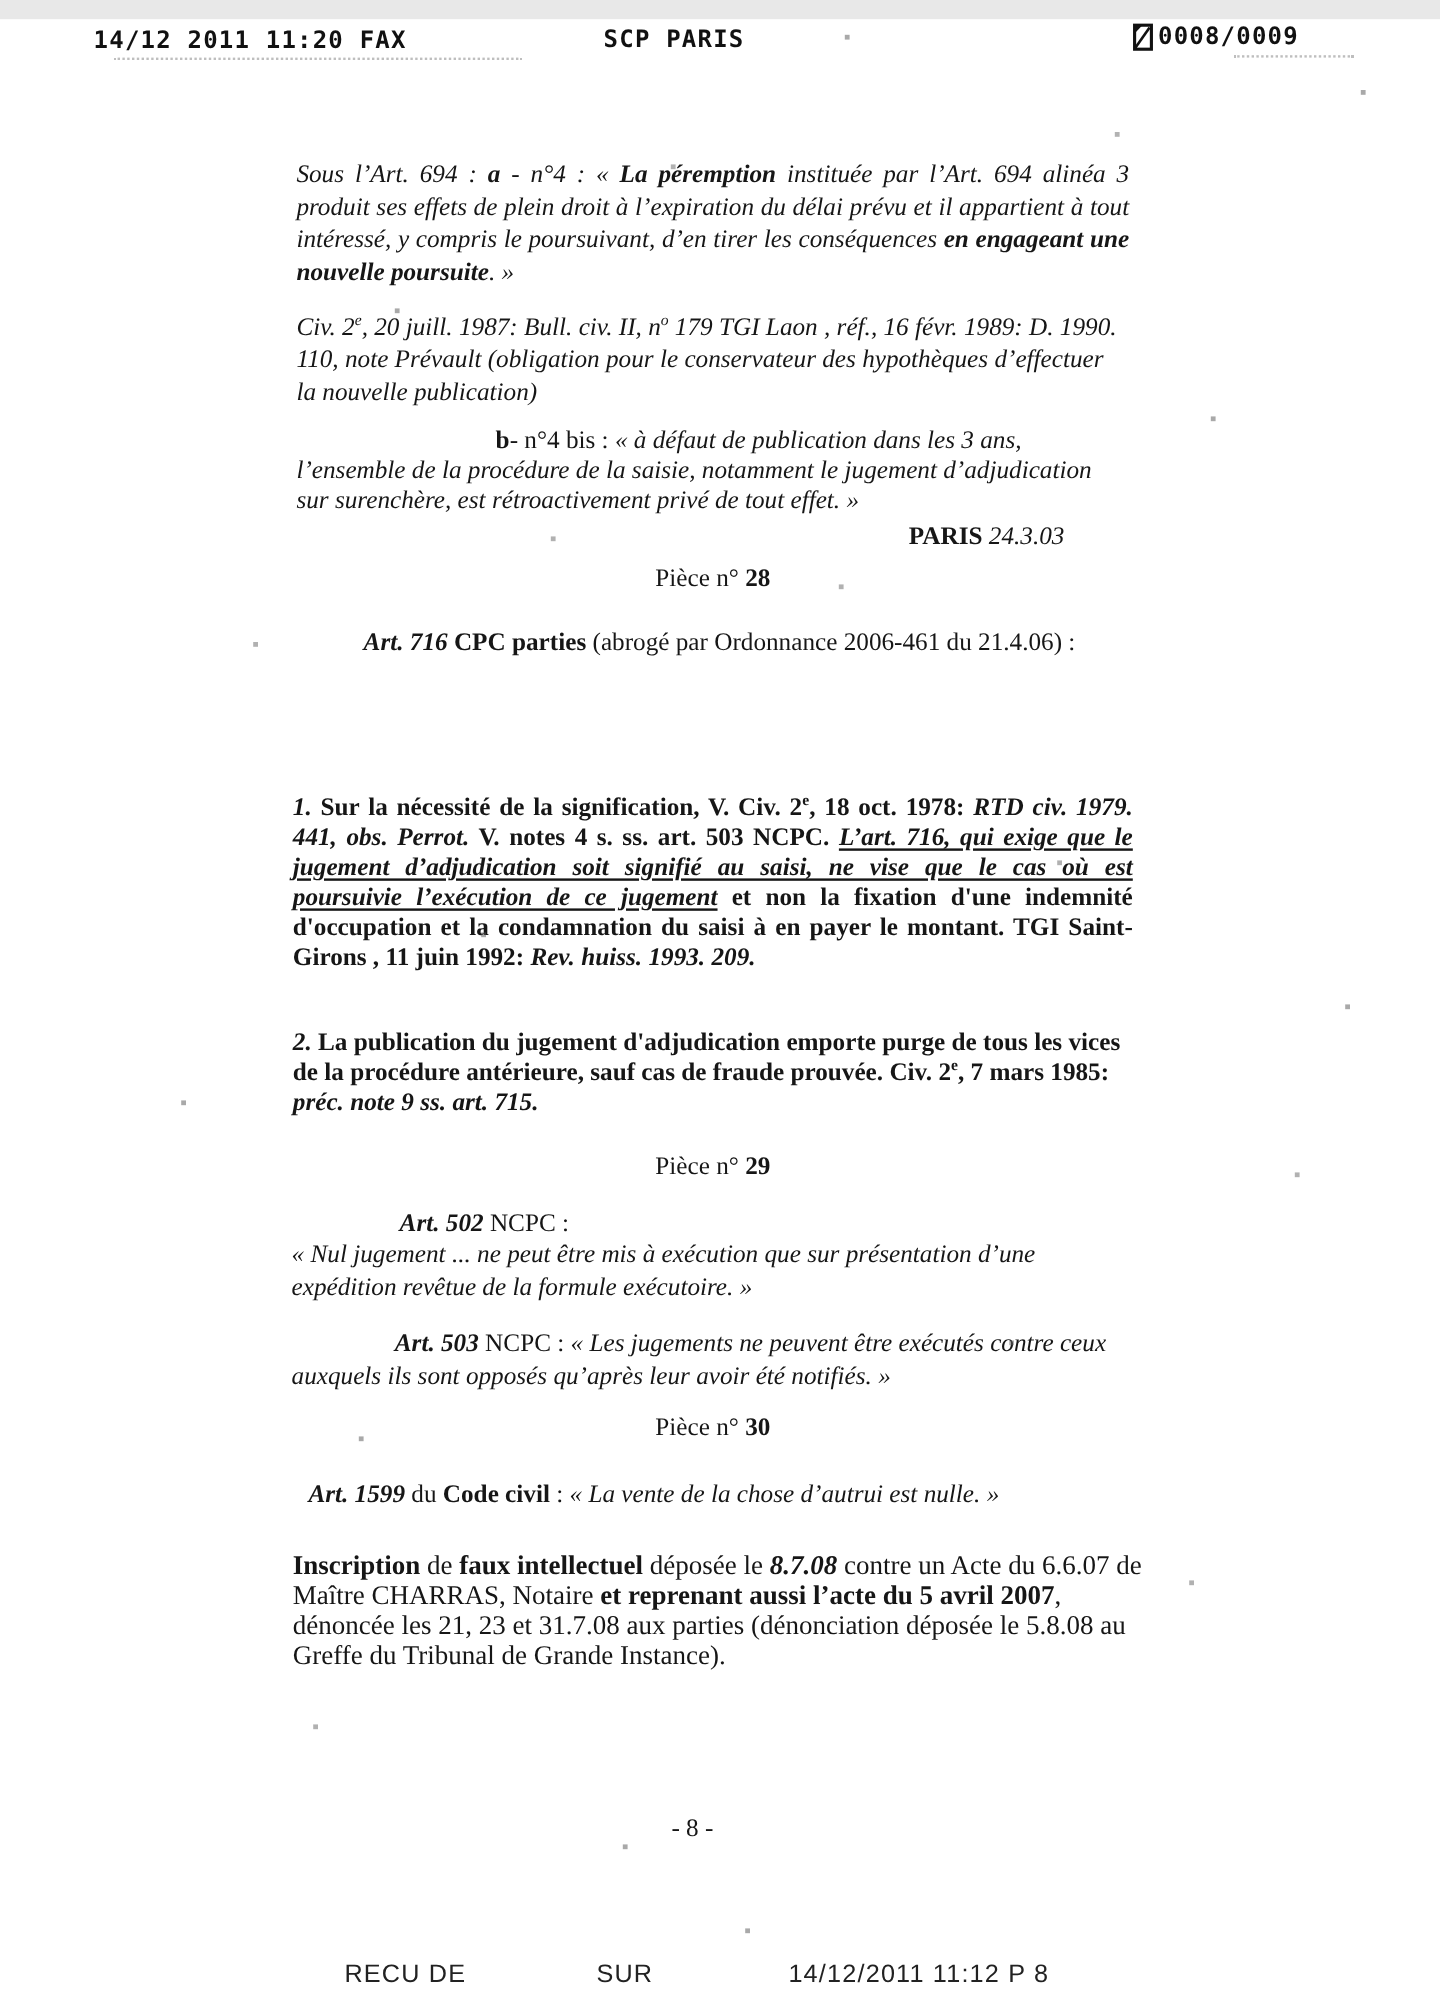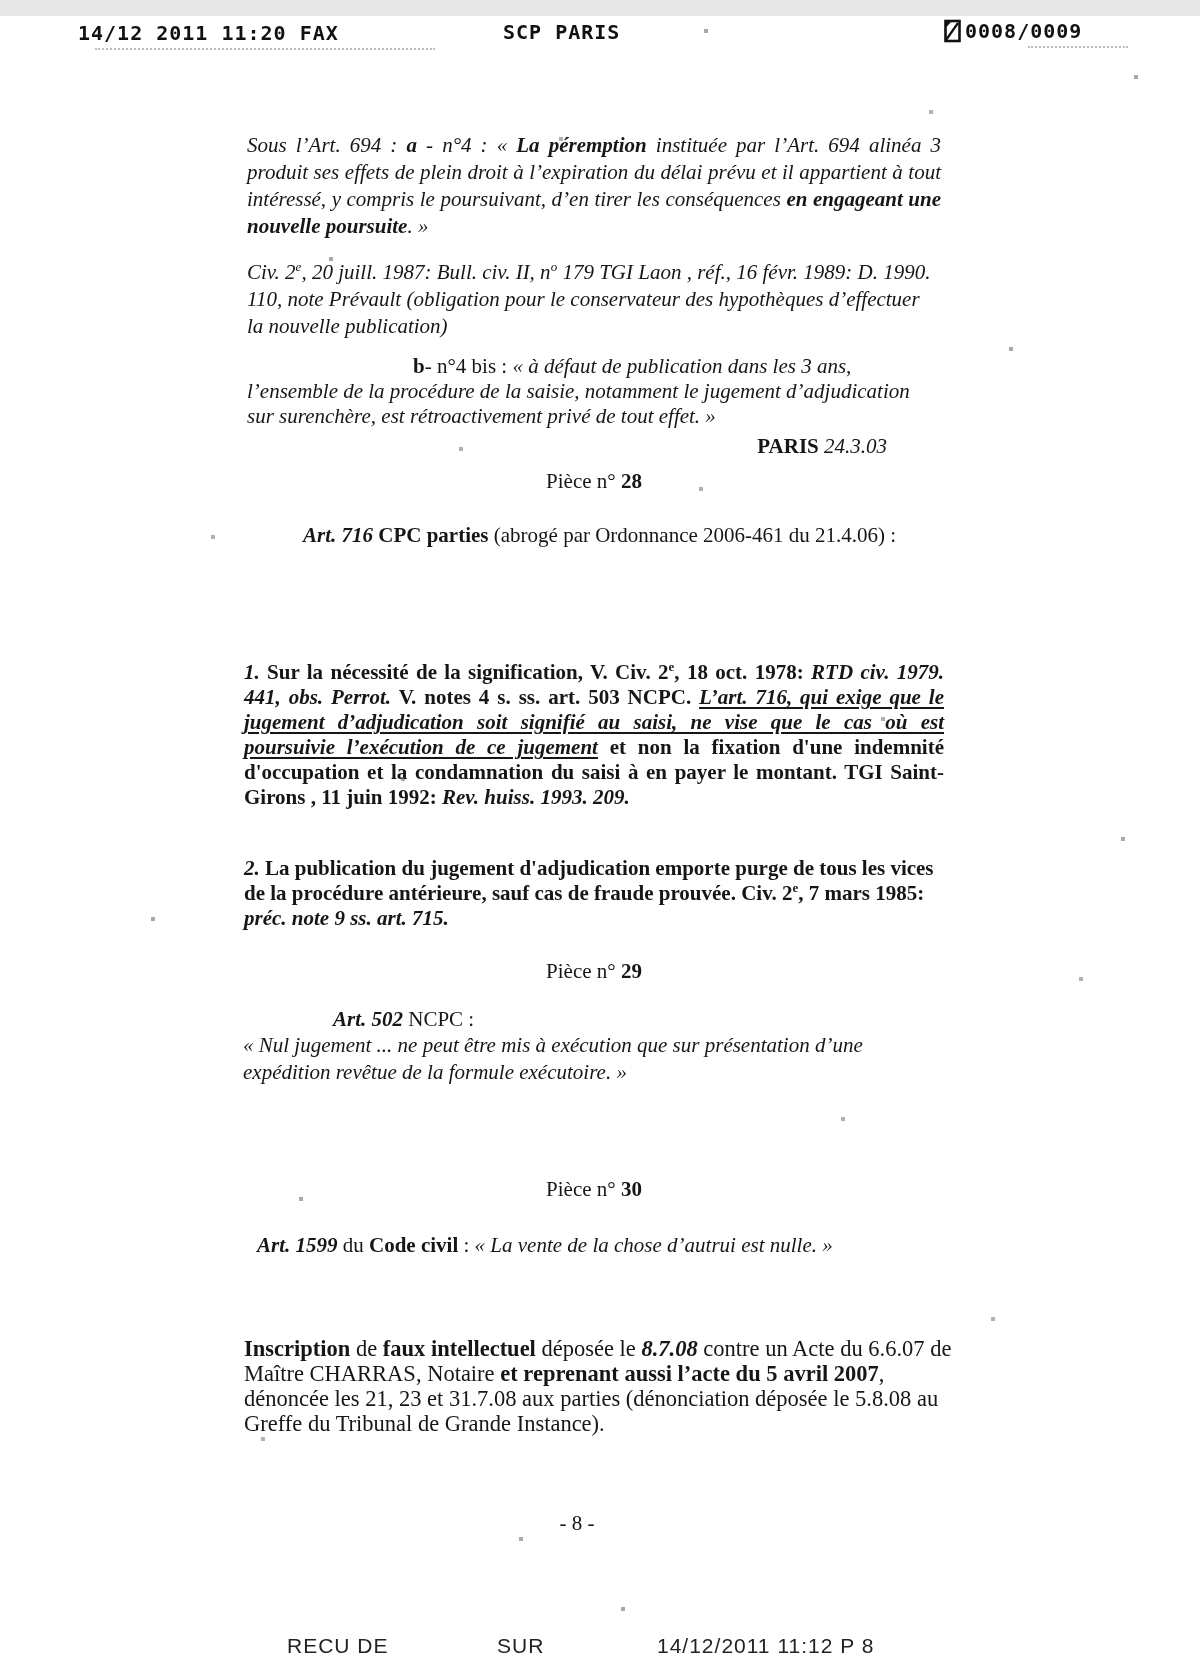--- a/index.html
+++ b/index.html
@@ -17,21 +17,21 @@
     position:absolute;
     font-family:"DejaVu Sans Mono", monospace;
     font-weight:bold;
     font-size:20px;
     letter-spacing:1px;
     white-space:nowrap;
     color:#111;
   }
   #h-left{left:78px;top:5px;}
   #h-center{left:503px;top:4px;}
-  #h-right{left:916px;top:2px;display:flex;align-items:center;gap:3px;padding-left:28px;}
+  #h-right{left:916px;top:2px;display:flex;align-items:flex-start;gap:3px;padding-left:28px;}
   #h-right svg{display:block;margin-top:1px;}
   .dotline{position:absolute;border-top:2px dotted #8a8a8a;opacity:.55;}
   #dot-a{top:32px;left:95px;width:340px;}
   #dot-b{top:30px;left:1028px;width:100px;}
   .fax-footer{
     position:absolute;
     font-family:"Liberation Sans", sans-serif;
     font-size:21px;
     letter-spacing:1px;
     color:#222;
@@ -57,21 +57,21 @@
   #a716q{top:560px;left:247px;width:694px;line-height:27px;}
   #note1{top:644px;left:244px;width:700px;text-align:justify;line-height:25px;}
   #note2{top:840px;left:244px;width:700px;line-height:25px;}
   #piece29{top:942px;left:247px;width:694px;text-align:center;}
   #a502h{top:990px;left:247px;width:694px;text-indent:86px;}
   #a502q{top:1016px;left:243px;width:698px;line-height:27px;}
   #a503{top:1090px;left:243px;width:704px;text-indent:86px;line-height:27px;}
   #piece30{top:1160px;left:247px;width:694px;text-align:center;}
   #a1599{top:1216px;left:257px;width:704px;}
   #piece31{top:1260px;left:247px;width:694px;text-align:center;}
-  #final{top:1320px;left:244px;width:708px;font-size:22.5px;line-height:25px;}
+  #final{top:1276px;left:244px;width:708px;font-size:22.5px;line-height:25px;}
   #pageno{top:1494px;left:247px;width:660px;text-align:center;}
 
   
   .noise{
     position:absolute;top:0;left:0;width:2px;height:2px;background:transparent;
     box-shadow:
       705px 14px 0 1px #555, 930px 95px 0 1px #666, 330px 242px 0 1px #555,
       560px 122px 0 1px #666, 1135px 60px 0 1px #555, 212px 520px 0 1px #666,
       1010px 332px 0 1px #555, 882px 702px 0 1px #666, 152px 902px 0 1px #555,
       1080px 962px 0 1px #666, 300px 1182px 0 1px #555, 992px 1302px 0 1px #666,
@@ -115,20 +115,21 @@
   <div class="blk" id="note1"><span class="b i">1.</span><span class="b"> Sur la nécessité de la signification, V.  Civ. 2</span><sup class="b">e</sup><span class="b">,  18 oct. 1978: </span><span class="b i">RTD civ. 1979. 441, obs. Perrot.</span><span class="b">   V.  notes 4 s. ss. art. 503 NCPC.  </span><span class="b i u">L’art. 716, qui exige que le jugement d’adjudication soit signifié au saisi, ne vise que le cas où est poursuivie l’exécution de ce jugement</span><span class="b"> et non la fixation d'une indemnité d'occupation et la condamnation du saisi à en payer le montant.  TGI Saint-Girons ,  11 juin 1992: </span><span class="b i">Rev. huiss. 1993. 209.</span></div>
 
   <div class="blk" id="note2"><span class="b i">2.</span><span class="b"> La publication du jugement d'adjudication emporte purge de tous les vices de la procédure antérieure, sauf cas de fraude prouvée.  Civ. 2</span><sup class="b">e</sup><span class="b">,  7 mars 1985: </span><span class="b i">préc.  note 9 ss. art. 715.</span></div>
 
   <div class="blk" id="piece29"><span>Pièce n° </span><span class="b">29</span></div>
 
   <div class="blk" id="a502h"><span class="b i">Art. 502</span><span> NCPC :</span></div>
 
   <div class="blk" id="a502q"><span class="i">« Nul jugement ... ne peut être mis à exécution que sur présentation d’une expédition revêtue de la formule exécutoire. »</span></div>
 
+  <div class="blk" id="a503"><span class="b i">Art. 503</span><span> NCPC : </span><span class="i">« Les jugements ne peuvent être exécutés contre ceux auxquels ils sont opposés qu’après leur avoir été notifiés. »</span></div>
 
   <div class="blk" id="piece30"><span>Pièce n° </span><span class="b">30</span></div>
 
   <div class="blk" id="a1599"><span class="b i">Art. 1599</span><span> du </span><span class="b">Code civil</span><span> : </span><span class="i">« La vente de la chose d’autrui est nulle. »</span></div>
 
 
   <div class="blk" id="final"><span class="b">Inscription</span><span> de </span><span class="b">faux intellectuel</span><span> déposée le </span><span class="b i">8.7.08</span><span> contre un Acte du 6.6.07 de Maître CHARRAS, Notaire </span><span class="b">et reprenant aussi l’acte du 5 avril 2007</span><span>, dénoncée les 21, 23 et 31.7.08 aux parties (dénonciation déposée le 5.8.08 au Greffe du Tribunal de Grande Instance).</span></div>
 
   <div class="blk" id="pageno">- 8 -</div>
 

